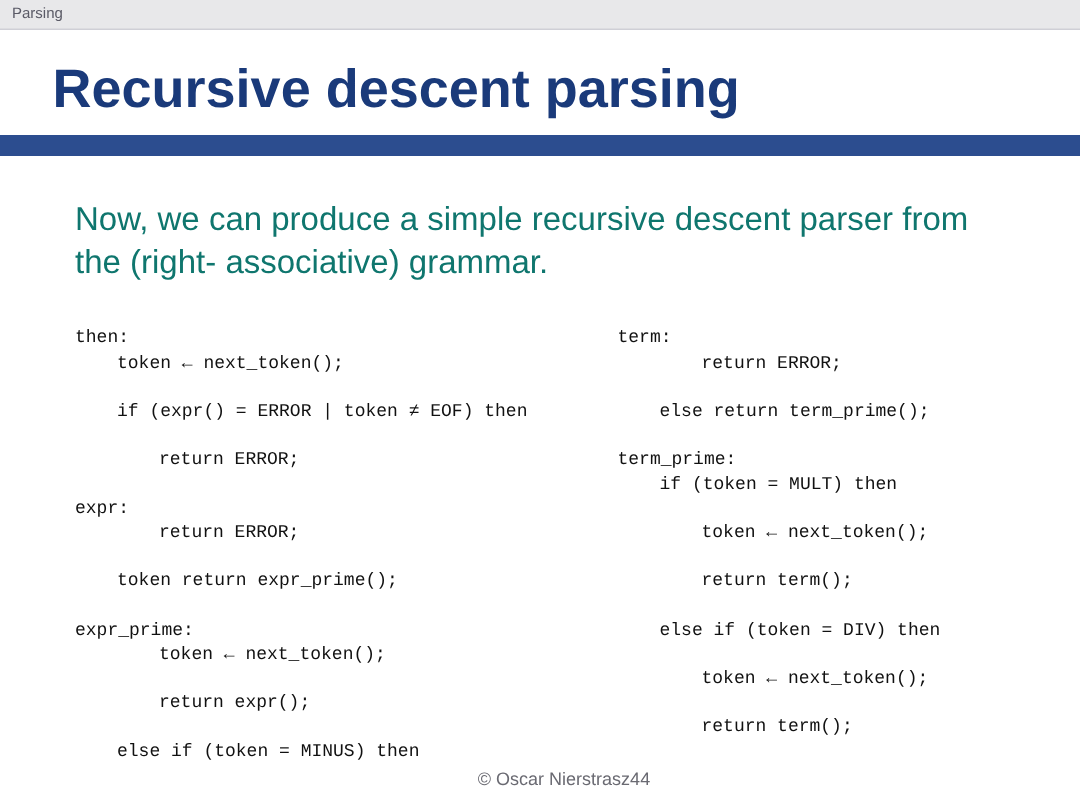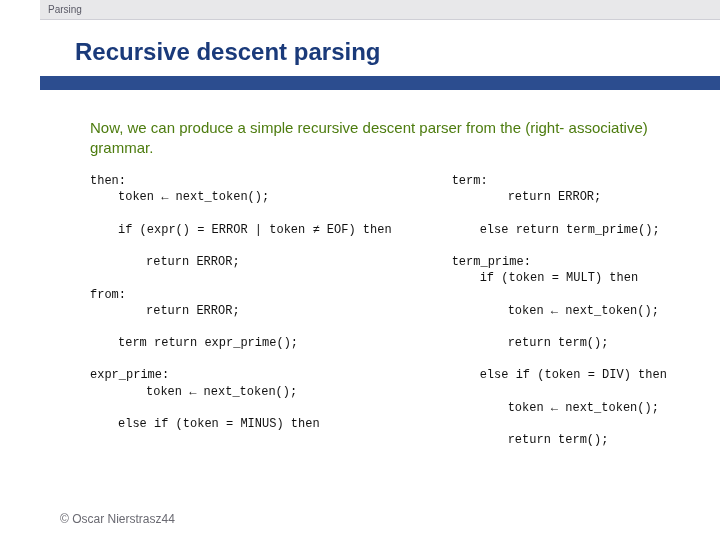--- a/index.html
+++ b/index.html
@@ -10,47 +10,47 @@
     font-family: Arial, Helvetica, sans-serif;
     background: #fff;
     color: #000;
     overflow: hidden;
   }
   .slide {
     width: 720px;
     height: 540px;
     position: relative;
     box-sizing: border-box;
-    padding-left: 40px;
   }
   .top-bar {
     background: #e8e8ea;
     color: #5a5a66;
     font-size: 10px;
     padding: 4px 8px 4px 8px;
     border-bottom: 1px solid #cfcfd6;
   }
   .title {
-    font-size: 24px;
+    font-size: 36px;
     font-weight: bold;
     color: #1a3a7a;
     padding: 18px 0 10px 35px;
   }
   .blue-bar {
     height: 14px;
     background: #2c4d8f;
     width: 100%;
   }
   .body {
     padding: 28px 45px 0 50px;
   }
   .intro {
-    font-size: 15px;
+    font-size: 22px;
     line-height: 1.3;
-    color: #4d7c0f;
+    color: #0f766e;
+    margin-bottom: 12px;
   }
   .code-area {
     display: flex;
     gap: 50px;
     font-family: "Courier New", monospace;
     font-size: 12px;
     line-height: 1.35;
     color: #111;
   }
   .col {
@@ -58,21 +58,21 @@
   }
   .ind1 { padding-left: 28px; display: block; }
   .ind2 { padding-left: 56px; display: block; }
   .col2 { margin-left: 10px; }
   .footer {
     position: absolute;
     bottom: 14px;
     left: 0;
     right: 0;
     display: flex;
-    justify-content: flex-start;
+    justify-content: center;
     font-size: 12px;
     color: #6a6a72;
     padding: 0 28px 0 60px;
   }
 </style>
 </head>
 <body>
 
 <div class="slide">
 
@@ -86,25 +86,26 @@
 
   <div class="body">
     <div class="intro">Now, we can produce a simple recursive descent parser from the (right- associative) grammar.</div>
 
     <div class="code-area">
       <div class="col">
 <span>then:</span>
 <span class="ind1">token ← next_token();</span>
 <span class="ind1">if (expr() = ERROR | token ≠ EOF) then</span>
 <span class="ind2">return ERROR;</span>
-<span>from:</span>
+<span>expr:</span>
 <span class="ind2">return ERROR;</span>
-<span class="ind1">term return expr_prime();</span>
+<span class="ind1">token return expr_prime();</span>
 <span>expr_prime:</span>
 <span class="ind2">token ← next_token();</span>
+<span class="ind2">return expr();</span>
 <span class="ind1">else if (token = MINUS) then</span>
 
 
 
       </div>
 
       <div class="col col2">
 <span>term:</span>
 <span class="ind2">return ERROR;</span>
 <span class="ind1">else return term_prime();</span>

